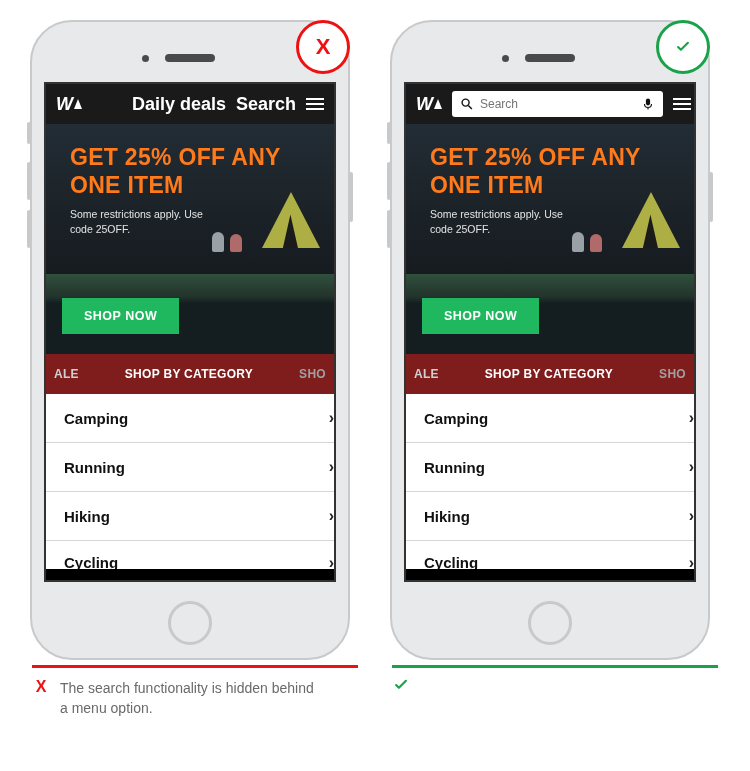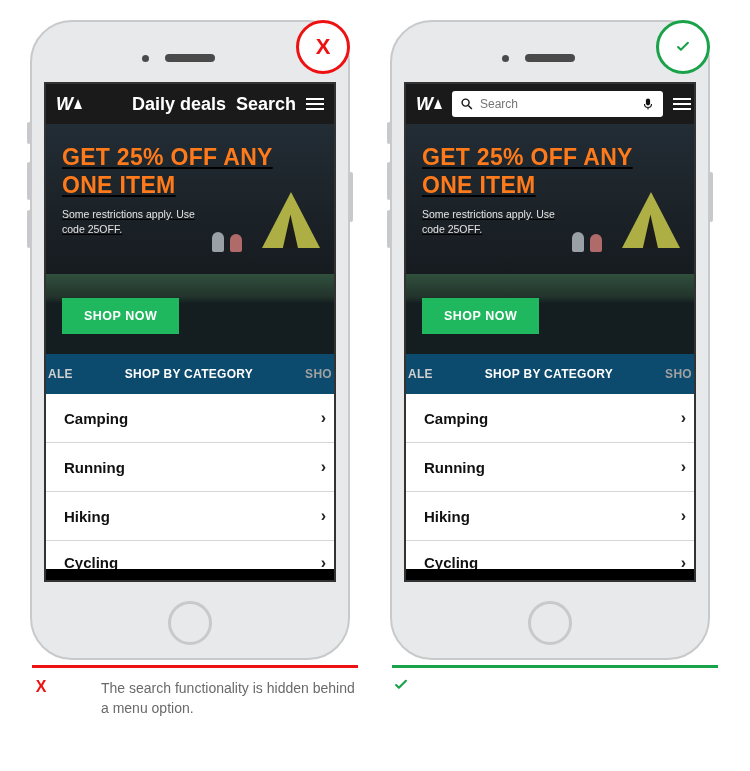--- a/index.html
+++ b/index.html
@@ -84,25 +84,24 @@
     align-items: center;
     padding: 0 8px;
     gap: 6px;
   }
   .searchbar input {
     border:none; outline:none; flex:1; font-size:12px; color:#666; background:transparent;
   }
   .hero {
     position: relative;
     height: 230px;
-    padding: 20px 16px;
+    padding: 20px 24px;
     background:
       linear-gradient(rgba(15,20,25,0.55), rgba(15,20,25,0.55)),
       linear-gradient(to bottom, #3a4a56 0%, #2a3338 40%, #1e2428 65%, #5a9a6a 65%, #3a5a42 75%, #1a2a2a 78%, #1a2a2a 100%);
-    text-decoration: underline;
   }
   .tent {
     position:absolute; right:14px; top:68px; width:58px; height:56px; overflow:hidden;
   }
   .tent::before{
     content:""; position:absolute; inset:0;
     background: #c8c84a;
     clip-path: polygon(50% 0, 100% 100%, 0 100%);
     opacity:.85;
   }
@@ -125,30 +124,30 @@
   .hero p {
     color: #e4e4e4; font-size: 10.5px; margin-top:8px; max-width: 150px; line-height:1.45;
   }
   .shop-btn {
     position:absolute; bottom:20px; left:16px;
     background: #20b85e; color:#fff;
     font-weight:800; font-size:12.5px; letter-spacing:.5px;
     padding: 11px 22px; cursor:pointer; border:none;
   }
   .tabs {
-    background:#0c4a6e; color:#fff;
+    background:#7f1d1d; color:#fff;
     display:flex; align-items:center; justify-content:space-between;
-    height:40px; padding:0 2px; font-size:12px; font-weight:800; letter-spacing:.3px;
+    height:40px; padding:0 8px; font-size:12px; font-weight:800; letter-spacing:.3px;
   }
   .tabs .faded-l { color:#cfcfcf; }
   .tabs .faded-r { color:#a0a0a0; }
   .catlist { background:#fff; }
   .catitem {
     display:flex; align-items:center; justify-content:space-between;
-    padding: 15px 8px 15px 18px;
+    padding: 15px 0 15px 18px;
     border-bottom:1px solid #d6d6d6;
     font-weight:800; font-size:15px; color:#111;
     font-family: Arial, sans-serif;
     cursor:pointer;
   }
   .chev { font-size:16px; color:#222; font-weight:900; }
   .catitem.partial { height:28px; padding-bottom:0; border:none; overflow:hidden; }
 
   .badge {
     position:absolute; top:-2px; right:-2px;
@@ -160,21 +159,21 @@
   .badge.good { border:3px solid #1aa24a; color:#1aa24a; }
 
   .underline { height:3px; margin: 5px 2px 10px 2px; }
   .underline.bad { background:#e11; }
   .underline.good { background:#1aa24a; }
 
   .caption { display:flex; gap:10px; padding: 0 2px; }
   .cap-icon { flex:none; width:18px; text-align:center; font-weight:900; }
   .cap-icon.bad { color:#e11; }
   .cap-icon.good { color:#1aa24a; }
-  .cap-text { color:#6a6a6a; font-size:14px; line-height:1.45; max-width:260px;margin-left:41px; }
+  .cap-text { color:#6a6a6a; font-size:14px; line-height:1.45; max-width:260px; }
   svg.ic { width:14px; height:14px; }
 </style>
 </head>
 <body>
 
 <div class="wrap">
 
   <div class="col">
     <div class="phone">
       <div class="btn-side b1"></div>

